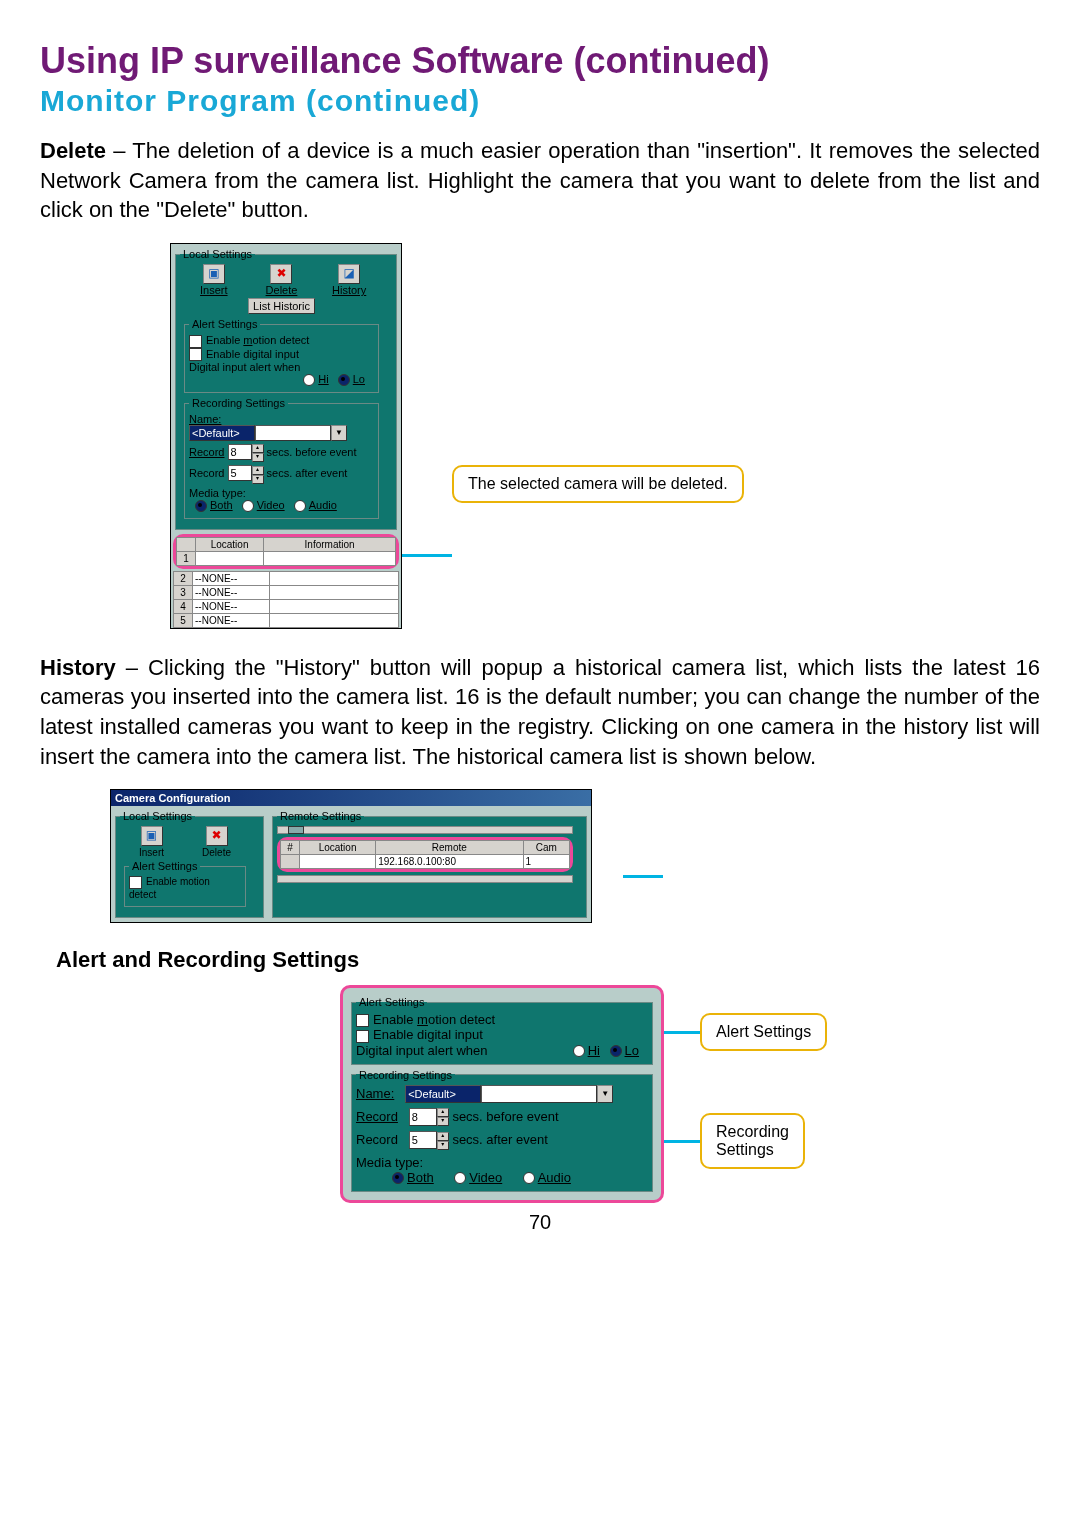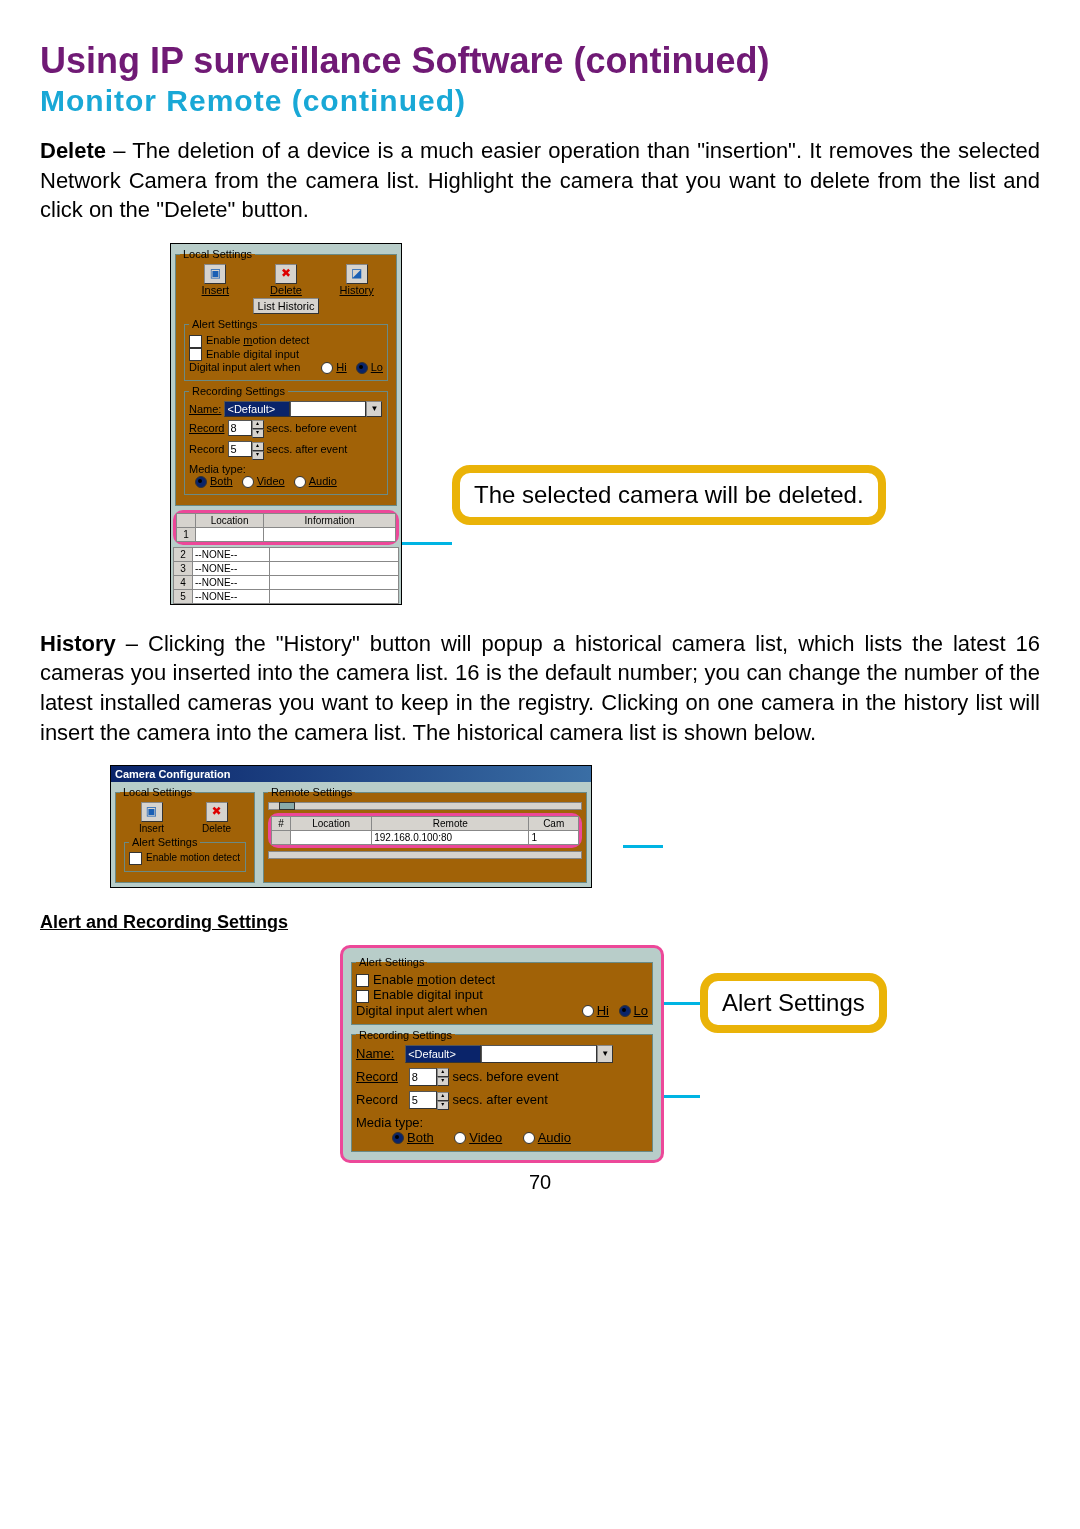--- a/index.html
+++ b/index.html
@@ -1,26 +1,26 @@
 <!DOCTYPE html>
 <html><head>
 <meta charset="utf-8">
 <style>
   body { margin:0; padding:40px 40px 20px 40px; font-family: Arial, Helvetica, sans-serif; color:#000; background:#fff; width:1000px; }
   h1.title { color:#701a75; font-size:36px; font-weight:bold; margin:0 0 2px 0; }
   h2.subtitle { color:#19a8d6; font-size:30px; font-weight:bold; margin:0 0 18px 0; letter-spacing:1px; }
   p.body { font-size:22px; line-height:1.35; text-align:justify; margin:0 0 18px 0; }
   p.body b { font-weight:bold; }
-  h3.section { font-size:18px; font-weight:bold; margin:24px 0 12px 0;text-decoration:underline; }
+  h3.section { font-size:22px; font-weight:bold; margin:24px 0 12px 16px; }
   .pagenum { text-align:center; font-size:20px; margin-top:8px; }
 
   
   .dialog { background:#b8cdc9; border:1px solid #000; font-family:"MS Sans Serif",Tahoma,sans-serif; font-size:11px; color:#000; }
   .titlebar { background:linear-gradient(to right,#0a246a,#3a6ea5); color:#fff; font-weight:bold; padding:2px 4px; font-size:11px; }
-  fieldset.win { border:1px solid #6a8a85; margin:4px; padding:4px 4px 6px 4px; background:#a16207; }
+  fieldset.win { border:1px solid #6a8a85; margin:4px; padding:4px 13px 6px 4px; background:#0f766e; }
   fieldset.win > legend { padding:0 3px; font-size:11px; }
   .iconbtn { display:inline-block; width:20px; height:18px; border:1px solid #888; border-right-color:#333; border-bottom-color:#333; background:#d6d3ce; text-align:center; line-height:16px; font-size:12px; margin:0 10px; }
   .iconlbl { display:inline-block; width:42px; text-align:center; font-size:11px; }
   .u { text-decoration:underline; }
   .smallbtn { display:inline-block; border:1px solid #888; border-right-color:#333; border-bottom-color:#333; background:#d6d3ce; padding:1px 4px; font-size:11px; }
   .checkbox { display:inline-block; width:11px; height:11px; border:1px solid #333; background:#fff; vertical-align:middle; margin-right:4px; }
   .radio { display:inline-block; width:10px; height:10px; border:1px solid #333; border-radius:50%; background:#fff; vertical-align:middle; margin:0 3px 0 6px; position:relative; }
   .radio.sel::after { content:""; position:absolute; left:2px; top:2px; width:4px; height:4px; border-radius:50%; background:#000; }
   .textin { background:#fff; border:1px solid #333; border-top-color:#555; border-left-color:#555; padding:0 2px; font-size:11px; display:inline-block; height:14px; line-height:14px; }
   .sel { color:#fff; background:#0a246a; }
@@ -29,29 +29,29 @@
   .combo { display:inline-flex; }
   .combo .arrow { width:14px; height:14px; border:1px solid #888; border-right-color:#333; border-bottom-color:#333; background:#d6d3ce; font-size:8px; text-align:center; line-height:14px; }
   .tbl { border-collapse:collapse; font-size:10px; }
   .tbl th, .tbl td { border:1px solid #888; padding:0 2px; background:#fff; height:13px; }
   .tbl th { background:#d6d3ce; font-weight:normal; }
   .rownum { background:#d6d3ce !important; width:14px; text-align:center; }
   .highlight-box { border:3px solid #ec4899; border-radius:10px; }
 
   
   .figrow { display:flex; align-items:flex-start; gap:0; }
-  .callout { border:8px solid #eab308; border-radius:18px; padding:8px 14px; font-size:24px; background:#fff; }
+  .callout { border:2px solid #eab308; border-radius:10px; padding:8px 14px; font-size:16px; background:#fff; }
   .connector { flex-shrink:0; align-self:center; }
   .connector div { height:3px; background:#00b4e3; }
 </style>
 </head>
 <body>
 
 <h1 class="title">Using IP surveillance Software (continued)</h1>
-<h2 class="subtitle">Monitor Remote (continued)</h2>
+<h2 class="subtitle">Monitor Program (continued)</h2>
 
 <p class="body">
   <b>Delete</b><span> – The deletion of a device is a much easier operation than "insertion". It removes the selected Network Camera from the camera list. Highlight the camera that you want to delete from the list and click on the "Delete" button.</span>
 </p>
 
 <div class="figrow" style="margin-left:130px; margin-bottom:24px;">
   <div class="dialog" style="width:230px;">
     <fieldset class="win">
       <legend>Local Settings</legend>
       <div style="display:flex; justify-content:space-around;">
@@ -250,17 +250,20 @@
     <div style="display:flex;align-items:center;margin-top:28px;">
       <div class="connector">
           <div style="width:36px;"></div>
         </div>
       <div class="callout">Alert Settings</div>
     </div>
     <div style="display:flex;align-items:center;margin-top:62px;">
       <div class="connector">
           <div style="width:36px;"></div>
         </div>
+      <div class="callout">
+        <span>Recording</span><br><span>Settings</span>
+      </div>
     </div>
   </div>
 </div>
 
 <div class="pagenum">70</div>
 
 </body></html>

